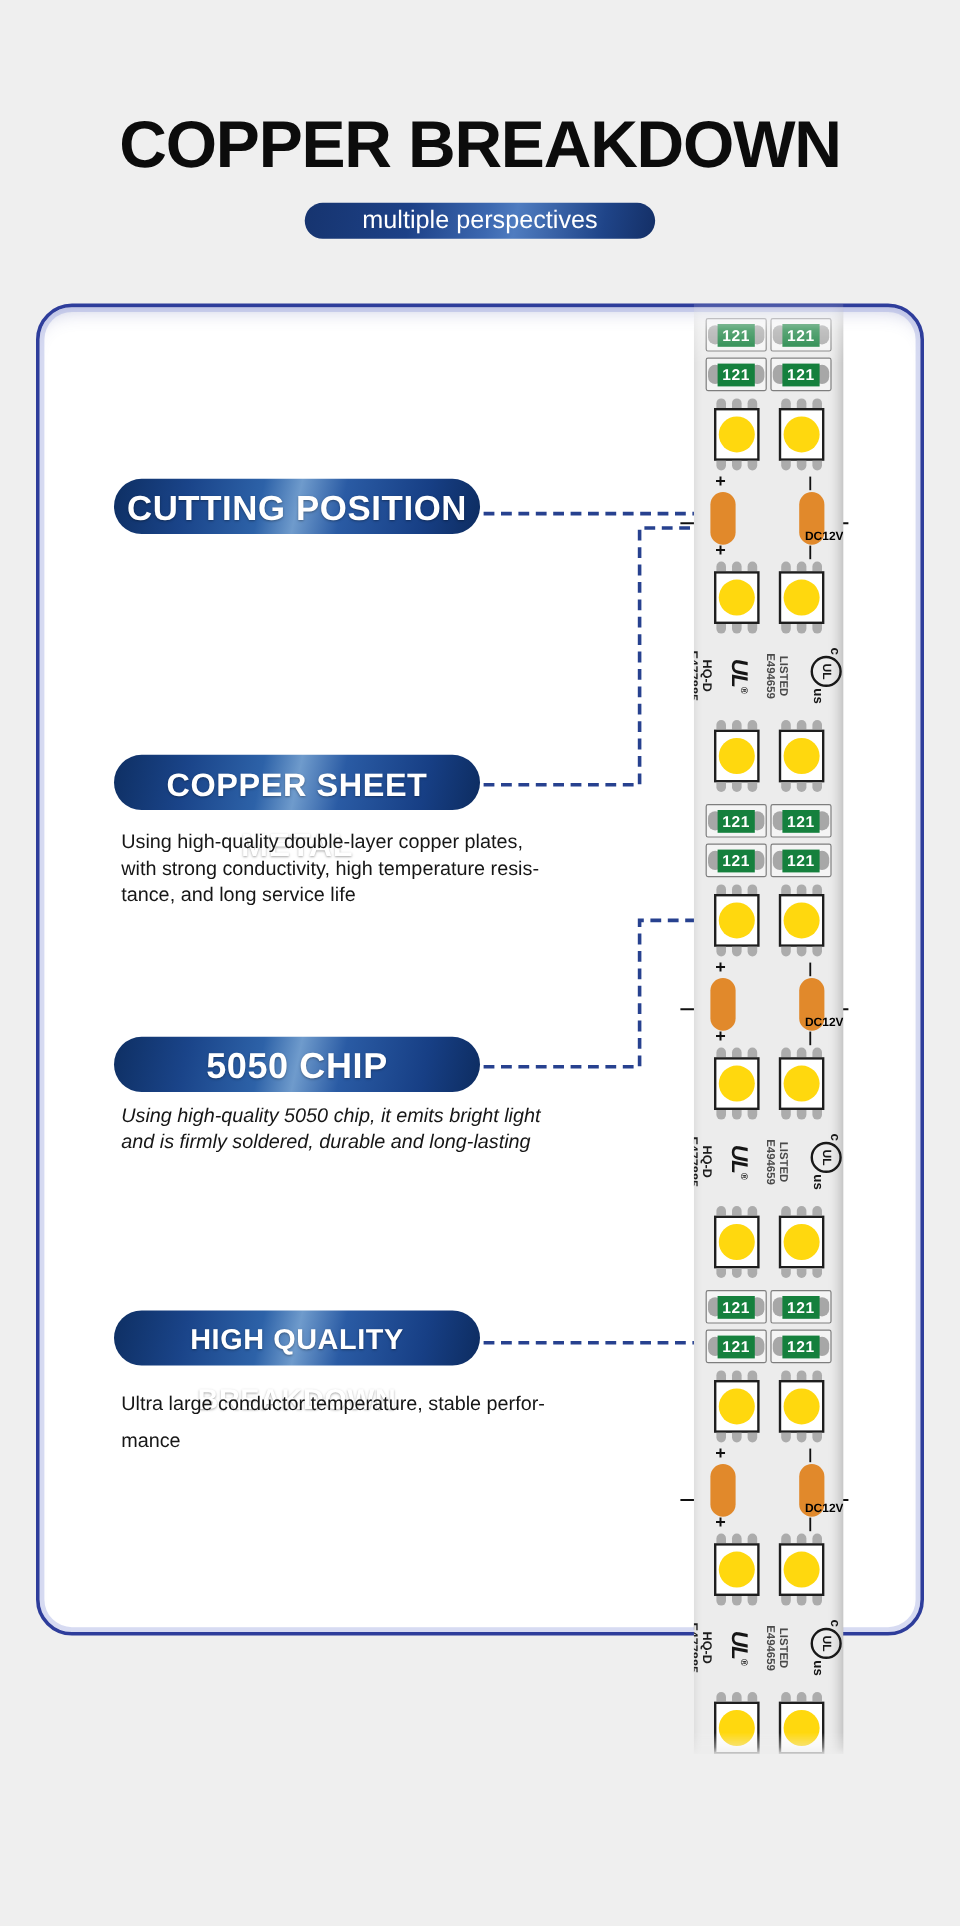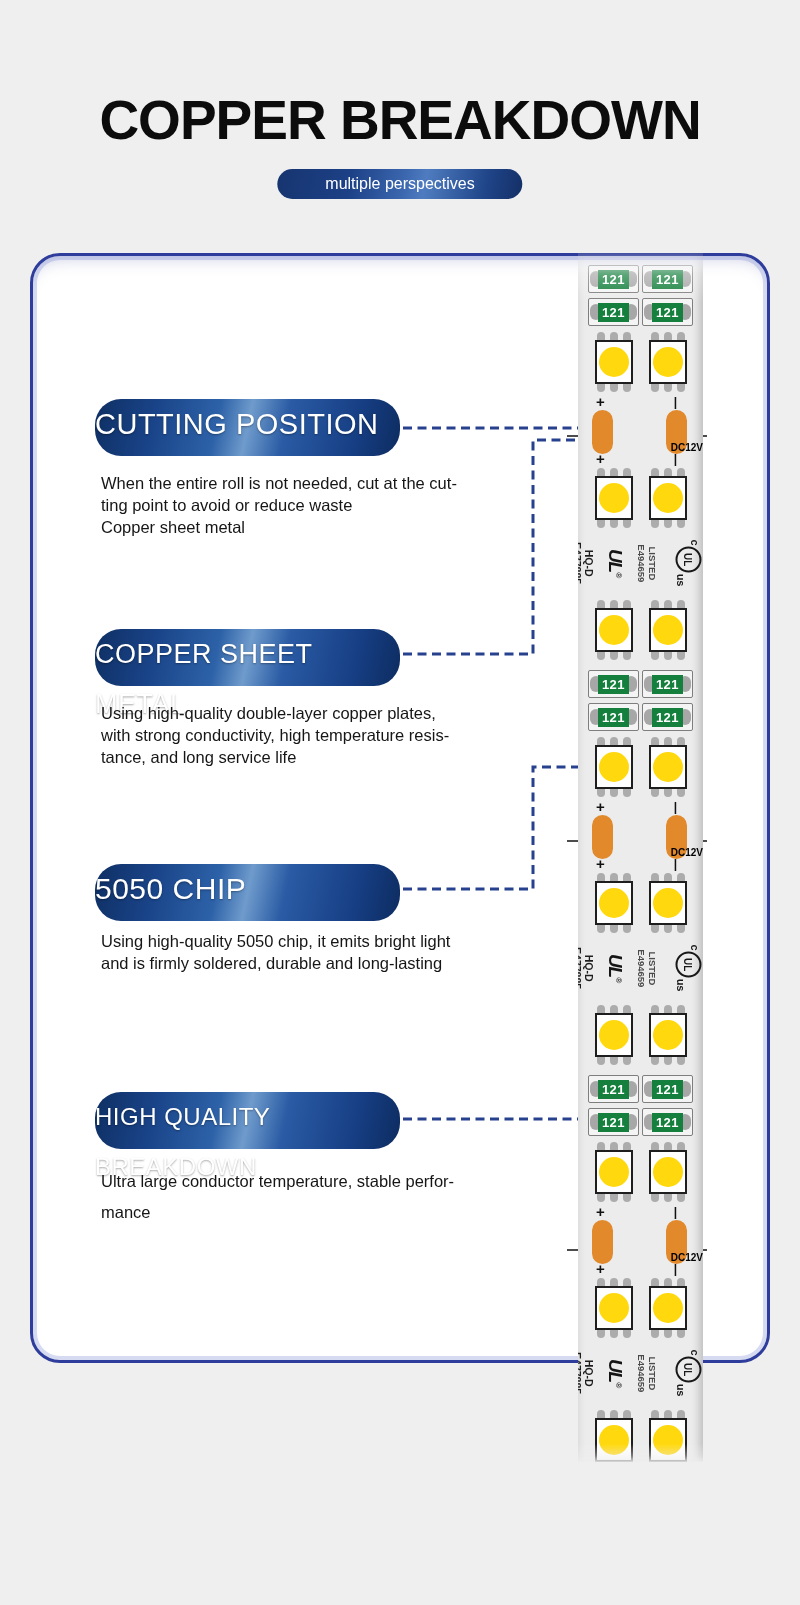--- a/index.html
+++ b/index.html
@@ -4,44 +4,44 @@
 <style>
   html,body{margin:0;padding:0;}
   body{width:800px;height:1605px;background:#efefef;font-family:"Liberation Sans",sans-serif;}
   #page{position:relative;width:800px;height:1605px;overflow:hidden;background:#efefef;}
 
   
   .title{position:absolute;top:88px;left:0;width:800px;text-align:center;
          font-size:55px;font-weight:800;letter-spacing:-1px;color:#0c0c0c;margin:0;}
   .badge{position:absolute;top:169px;left:50%;transform:translateX(-50%);
          height:30px;line-height:30px;padding:0 48px;border-radius:16px;
-         color:#fff;font-size:16px;font-weight:500;white-space:nowrap;
+         color:#fff;font-size:21px;font-weight:500;white-space:nowrap;
          background:linear-gradient(100deg,#16346f 0%,#1d4187 30%,#3c68b0 52%,#4f7cc0 60%,#1f4488 85%,#142f66 100%);}
 
   
   .panel{position:absolute;left:30px;top:253px;width:734px;height:1104px;
          background:#fff;border:3px solid #2e3d9b;border-radius:30px;
          box-shadow:inset 0 0 0 4px rgba(150,160,220,.38), inset 0 14px 18px -14px rgba(90,100,170,.45);}
 
   
   .connectors{position:absolute;left:0;top:0;z-index:3;}
   .dash{fill:none;stroke:var(--accent-blue,#27418f);stroke-width:3;stroke-dasharray:9 5.5;}
   .cutline{stroke:#101010;stroke-width:1.6;}
 
   
   .callout{position:absolute;left:95px;width:420px;z-index:5;}
   .co-1{top:399px;} .co-2{top:629px;} .co-3{top:864px;} .co-4{top:1092px;}
-  .pill{width:305px;height:57px;line-height:50px;border-radius:26px;text-align:left;
-        color:#fff;font-weight:400;letter-spacing:.5px;
+  .pill{width:305px;height:46px;line-height:50px;border-radius:26px;text-align:center;
+        color:#fff;font-weight:700;letter-spacing:.5px;
         background:linear-gradient(102deg,#0e2f63 0%,#1a4489 20%,#2d62a8 40%,#6f9bcc 50%,#2a5ba4 62%,#173f85 84%,#0d2c60 100%);
         text-shadow:0 1px 2px rgba(0,0,0,.35);}
   .co-1 .pill{font-size:29px;} .co-2 .pill{font-size:27px;}
   .co-3 .pill{font-size:30px;} .co-4 .pill{font-size:24px;}
   .desc{margin:17px 0 0 6px;font-size:16.5px;line-height:1.33;color:#161616;white-space:pre-line;}
-  .co-3 .desc{margin-top:10px;}
+  .co-3 .desc{margin-top:10px;font-style:italic;}
   .co-4 .desc{line-height:1.85;}
 
   
   .strip{position:absolute;left:578px;top:253px;width:125px;height:1209px;z-index:4;
          background:#ececec;display:flex;flex-direction:column;align-items:center;overflow:hidden;
          box-shadow:inset -9px 0 10px -6px rgba(0,0,0,.22), inset 6px 0 8px -6px rgba(0,0,0,.12);
          -webkit-mask-image:linear-gradient(180deg,rgba(0,0,0,.12) 0,rgba(0,0,0,.7) 22px,#000 50px,#000 calc(100% - 18px),rgba(0,0,0,.55) calc(100% - 6px),rgba(0,0,0,.1) 100%);
          mask-image:linear-gradient(180deg,rgba(0,0,0,.12) 0,rgba(0,0,0,.7) 22px,#000 50px,#000 calc(100% - 18px),rgba(0,0,0,.55) calc(100% - 6px),rgba(0,0,0,.1) 100%);}
 
   .s-row{flex:none;display:flex;justify-content:center;}
@@ -114,23 +114,20 @@
     <path class="dash" d="M 403 654 H 533 V 440 H 589"></path>
     <path class="dash" d="M 403 889 H 533 V 767 H 592"></path>
     <path class="dash" d="M 403 1119 H 588"></path>
     <line class="cutline" x1="567" y1="436" x2="707" y2="436"></line>
     <line class="cutline" x1="567" y1="841" x2="707" y2="841"></line>
     <line class="cutline" x1="567" y1="1250" x2="707" y2="1250"></line>
   </svg>
 
   <div class="callout co-1">
     <div class="pill">CUTTING POSITION</div>
-    <p class="desc">When the entire roll is not needed, cut at the cut-
-ting point to avoid or reduce waste
-Copper sheet metal</p>
   </div>
   <div class="callout co-2">
     <div class="pill">COPPER SHEET METAL</div>
     <p class="desc">Using high-quality double-layer copper plates,
 with strong conductivity, high temperature resis-
 tance, and long service life</p>
   </div>
   <div class="callout co-3">
     <div class="pill">5050 CHIP</div>
     <p class="desc">Using high-quality 5050 chip, it emits bright light

